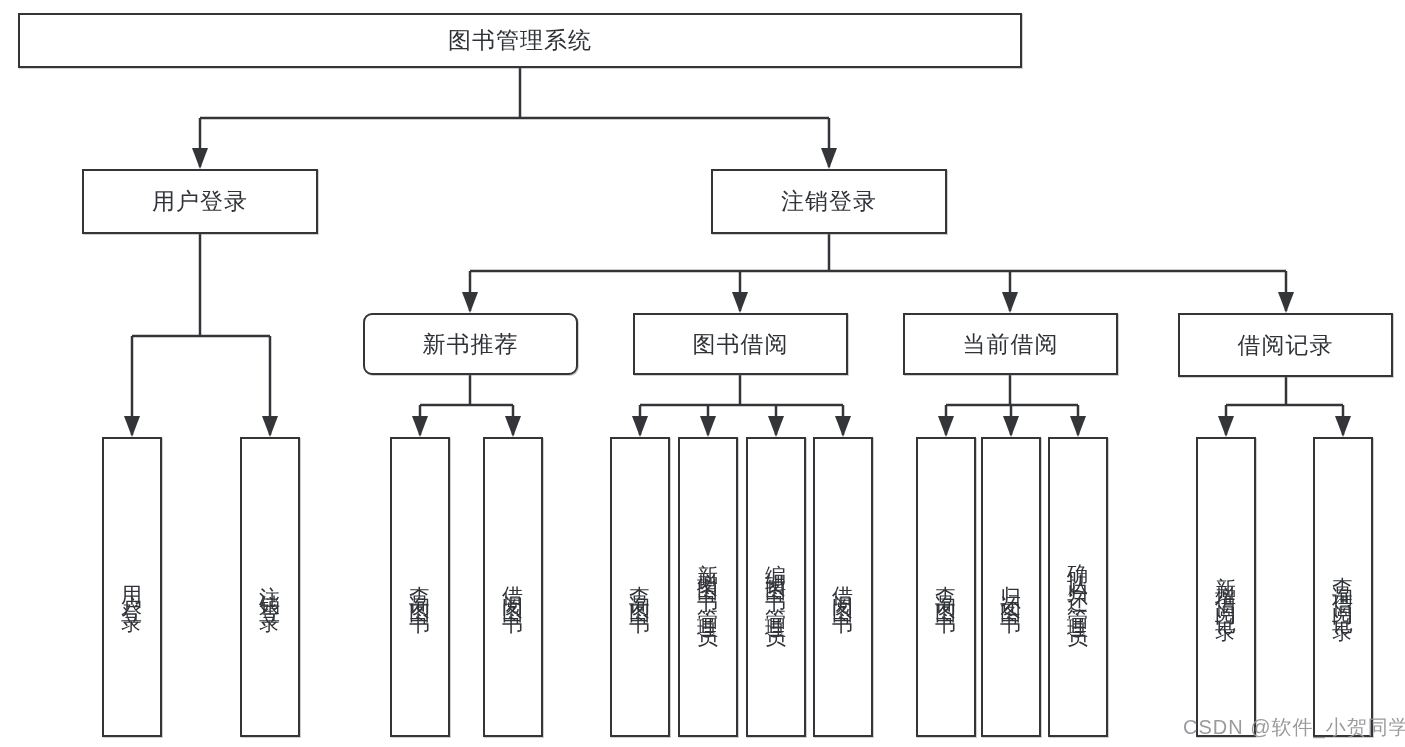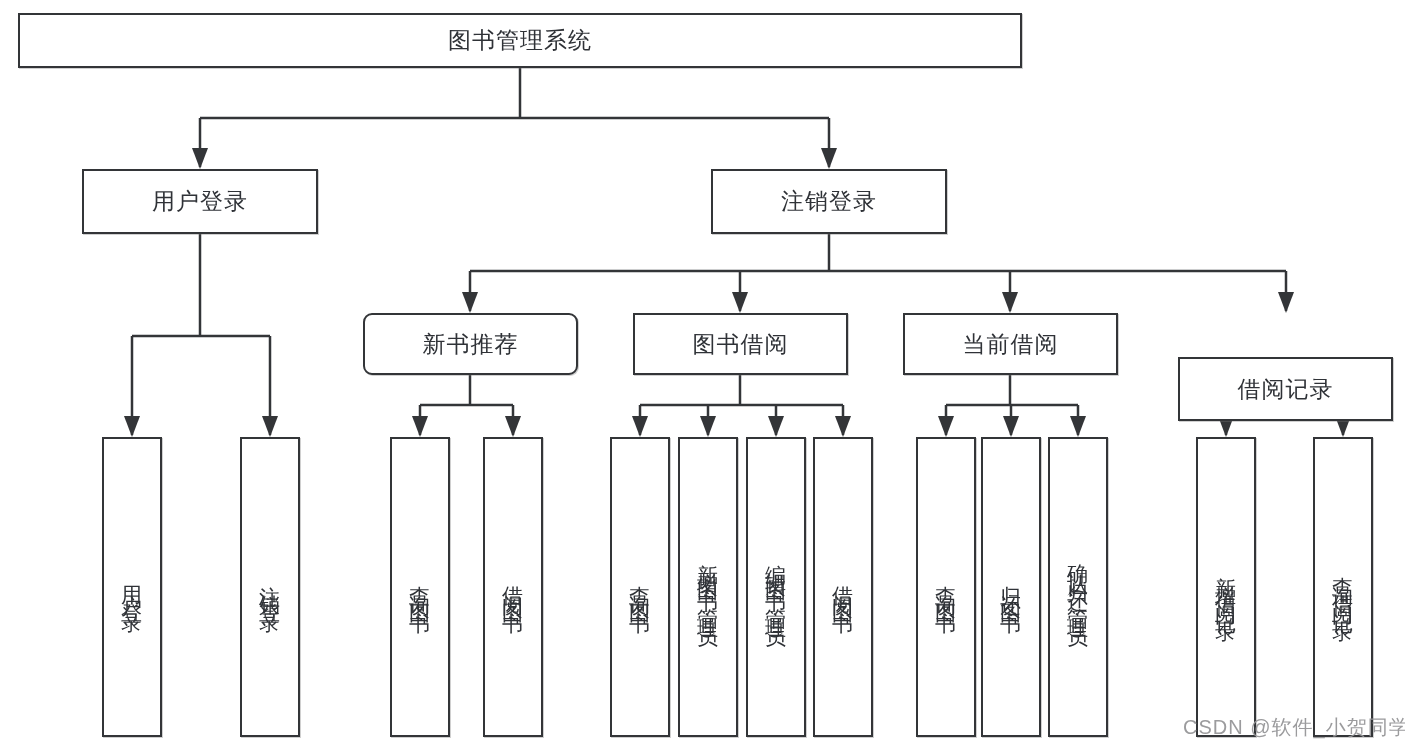--- a/index.html
+++ b/index.html
@@ -123,21 +123,21 @@
 
   <div class="node h-node" style="left:363px;top:313px;width:215px;height:62px;border-radius:9px;">
     <span>新书推荐</span>
   </div>
   <div class="node h-node" style="left:633px;top:313px;width:215px;height:62px;font-family:Liberation Mono, monospace;">
     <span>图书借阅</span>
   </div>
   <div class="node h-node" style="left:903px;top:313px;width:215px;height:62px;">
     <span>当前借阅</span>
   </div>
-  <div class="node h-node" style="left:1178px;top:313px;width:215px;height:64px;margin-top:44px;">
+  <div class="node h-node" style="left:1178px;top:313px;width:215px;height:64px;">
     <span>借阅记录</span>
   </div>
 
   <div class="node leaf" style="left:102px;top:437px;width:60px;height:300px;">
     <span class="vtext">用户登录</span>
   </div>
   <div class="node leaf" style="left:240px;top:437px;width:60px;height:300px;">
     <span class="vtext">注销登录</span>
   </div>
 

